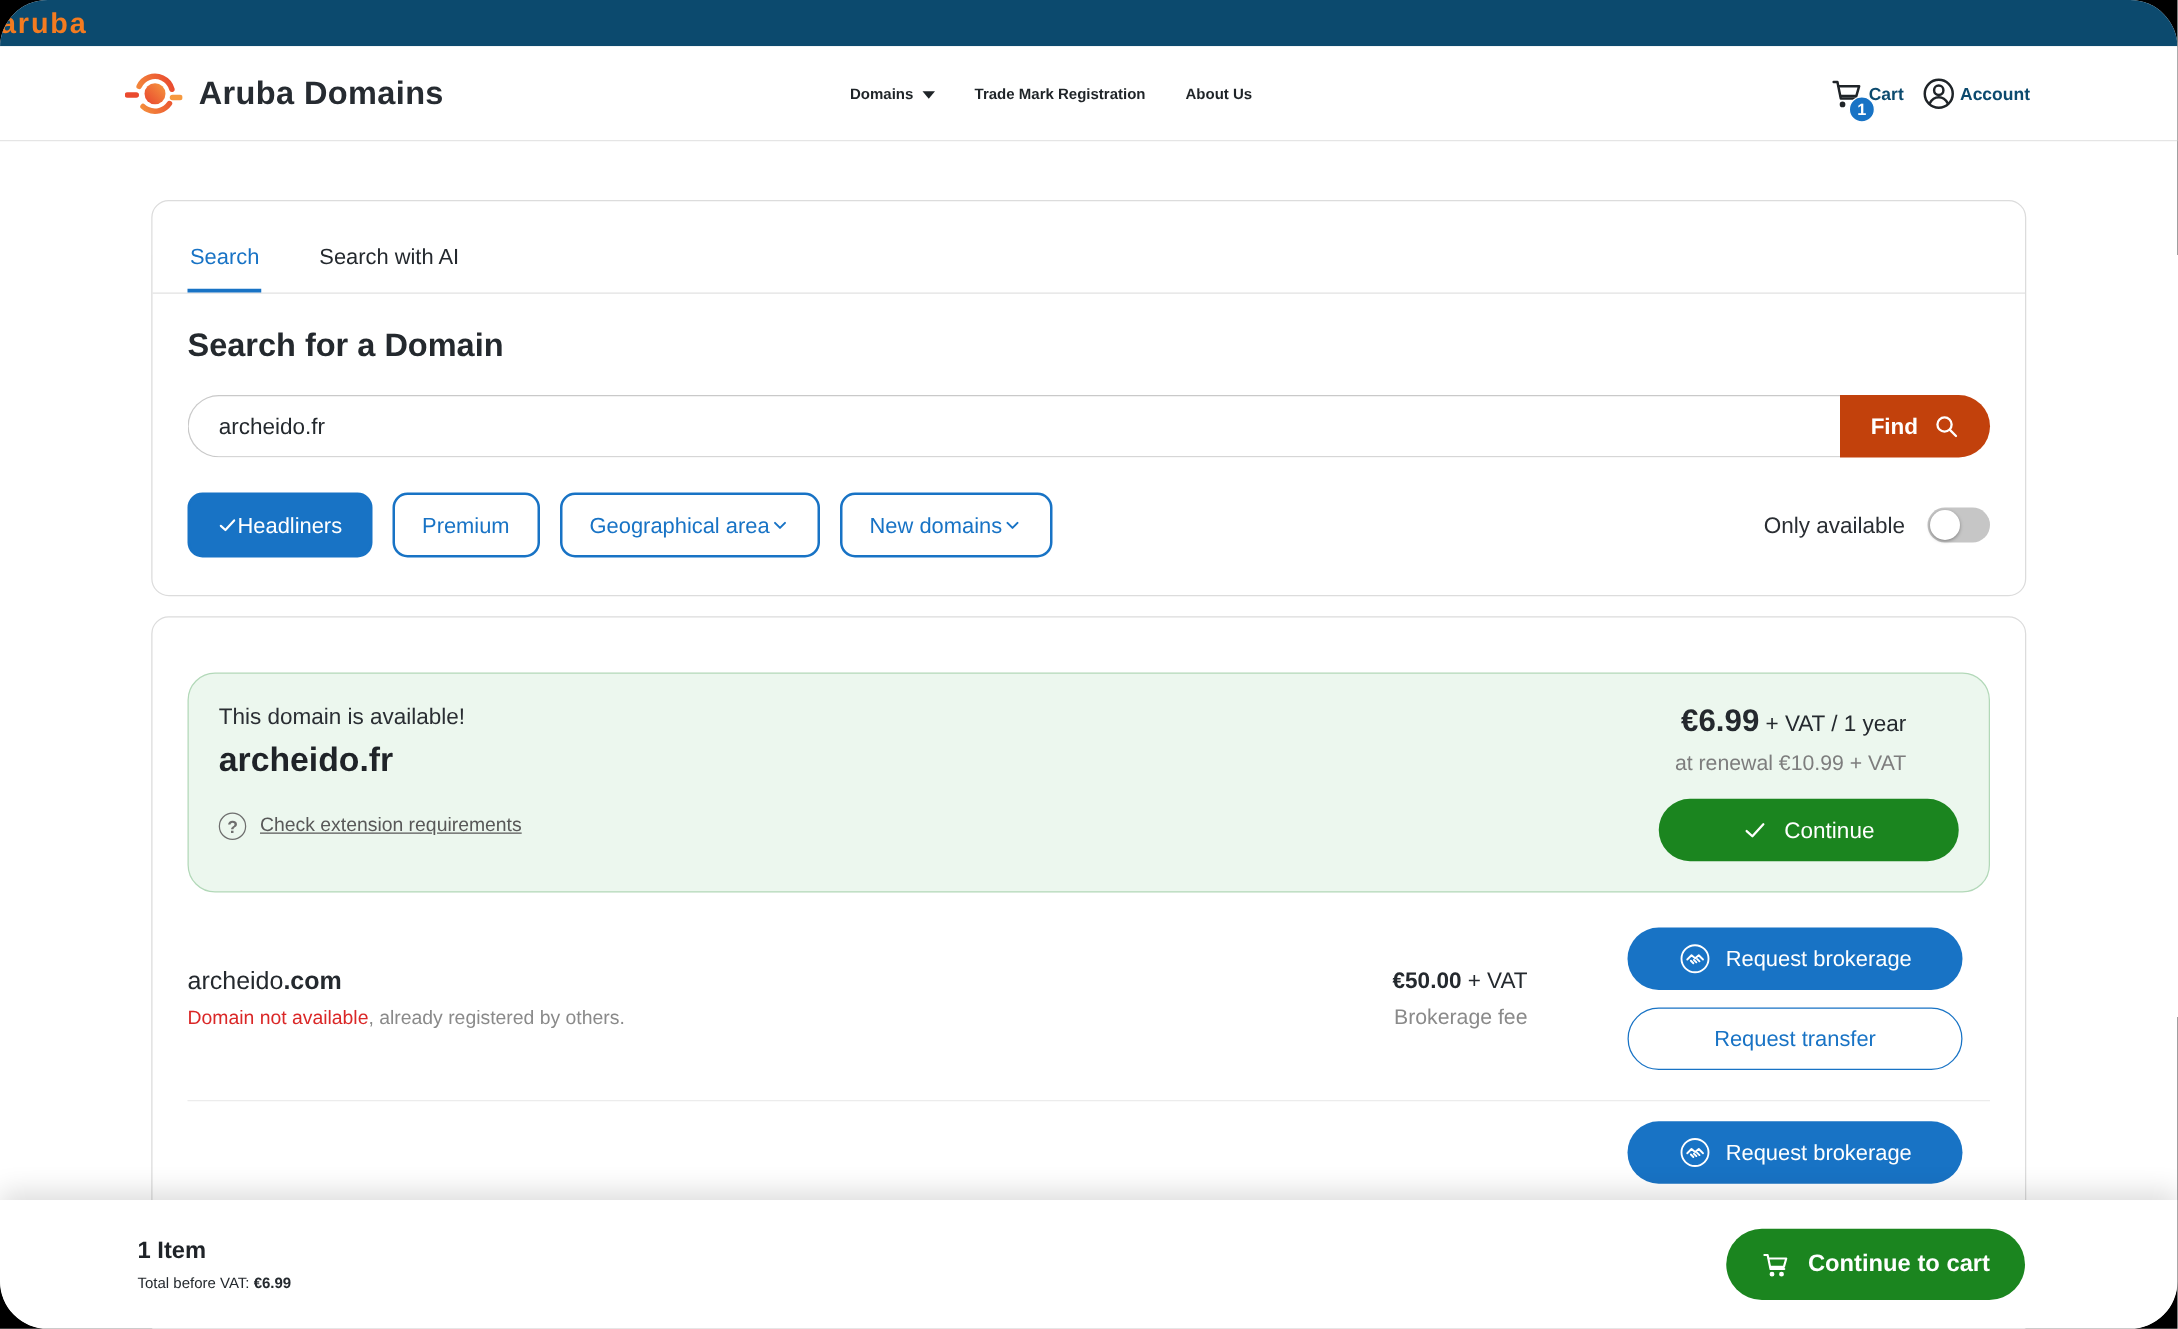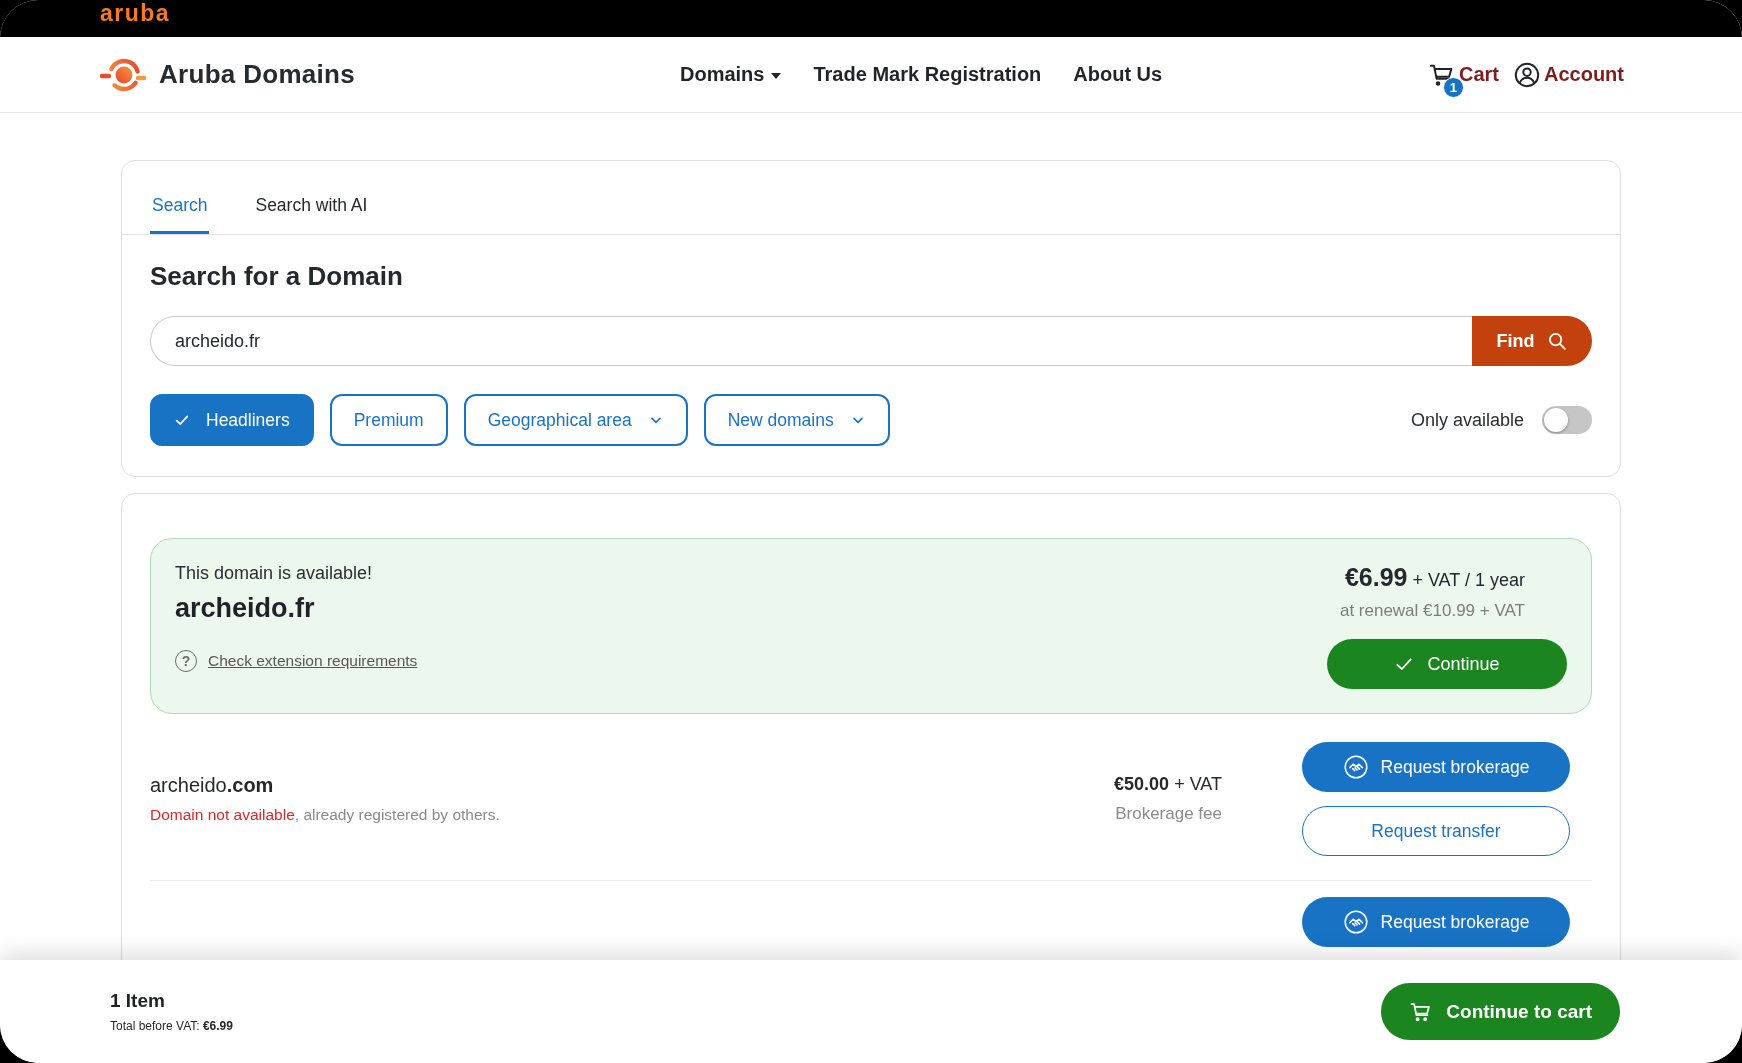--- a/index.html
+++ b/index.html
@@ -7,38 +7,38 @@
     width:1742px; height:1063px; background:#000;
     font-family:"Liberation Sans", sans-serif; position:relative; overflow:hidden;
   }
   .page {
     position:absolute; top:0; left:0; width:1742px; height:1063px;
     background:#fff; border-radius:38px; overflow:hidden;
   }
 
   
   .topbar {
-    height:37px; background:#000000; display:flex; 
-    padding-left:100px; box-sizing:border-box;
+    height:37px; background:#0c4a6e; display:flex; align-items:center;
+    box-sizing:border-box;
   }
   .brand-aruba { color:#f47b20; font-size:23px; font-weight:bold; letter-spacing:1.5px; }
 
   
   .header {
     height:76px; border-bottom:1px solid #e5e5e5; position:relative;
     display:flex; align-items:center; padding:0 100px; box-sizing:border-box; background:#fff;
   }
   .logo { display:flex; align-items:center; gap:13px; }
   .logo-text { font-size:26px; font-weight:bold; color:#262b31; letter-spacing:0.3px; }
   .nav { position:absolute; left:680px; height:100%; display:flex; align-items:center; gap:32px; }
-  .nav-item { font-size:20px; font-weight:bold; color:#1f2428; cursor:pointer; display:flex; align-items:center; gap:7px; white-space:nowrap; }
+  .nav-item { font-size:12px; font-weight:bold; color:#1f2428; cursor:pointer; display:flex; align-items:center; gap:7px; white-space:nowrap; }
   .caret { width:0; height:0; border-left:5px solid transparent; border-right:5px solid transparent; border-top:6px solid #1f2428; margin-top:2px; }
   .header-right { position:absolute; right:118px; display:flex; align-items:center; gap:14px; height:100%; }
   .icon-link { display:flex; align-items:center; gap:3px; cursor:pointer; position:relative; }
-  .icon-link .lbl { font-size:20px; font-weight:bold; color:#7f1d1d; }
+  .icon-link .lbl { font-size:14px; font-weight:bold; color:#0c4a6e; }
   .badge {
     position:absolute; top:16px; left:15px; background:#1873c5; color:#fff;
     width:21px; height:21px; border-radius:50%; font-size:13px; font-weight:bold;
     display:flex; align-items:center; justify-content:center; border:1.5px solid #fff; box-sizing:border-box;
   }
 
   
   .content { width:1500px; margin:47px auto 0; }
   .card { border:1px solid #dcdcdc; border-radius:14px; background:#fff; box-sizing:border-box; }
 
@@ -55,21 +55,21 @@
   }
   .find-btn {
     width:120px; height:50px; border:none; border-radius:0 26px 26px 0;
     background:#c2410c; color:#fff; font-size:18px; font-weight:bold;
     display:flex; align-items:center; justify-content:center; gap:11px; cursor:pointer;
   }
   .filters-row { display:flex; align-items:center; margin-top:28px; gap:16px; }
   .chip {
     height:52px; padding:0 22px; border:2px solid #1873c5; border-radius:12px;
     background:#fff; color:#1873c5; font-size:17.5px; display:flex; align-items:center;
-    gap:16px; cursor:pointer; box-sizing:border-box; white-space:nowrap;
+    gap:0; cursor:pointer; box-sizing:border-box; white-space:nowrap;
   }
   .chip.active { background:#1873c5; color:#fff; }
   .only-available { margin-left:auto; display:flex; align-items:center; gap:18px; }
   .only-label { font-size:18px; color:#2a2e33; }
   .toggle { width:50px; height:28px; border-radius:14px; background:#c6c6c6; position:relative; cursor:pointer; }
   .knob { position:absolute; top:2px; left:2px; width:24px; height:24px; border-radius:50%; background:#fff; box-shadow:0 1px 3px rgba(0,0,0,0.35); }
 
   
   .results-card { margin-top:16px; padding:44px 28px 28px; min-height:580px; }
   .banner {

